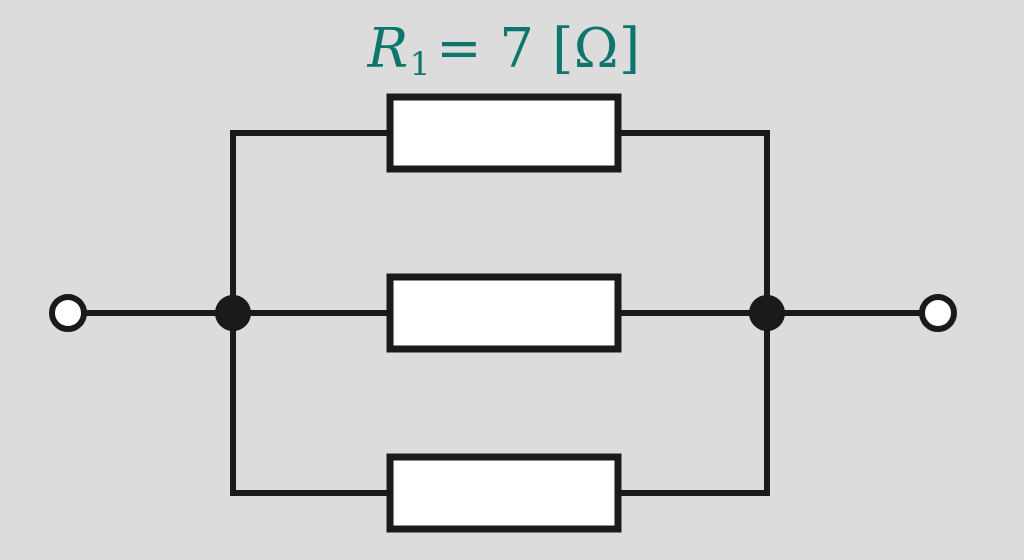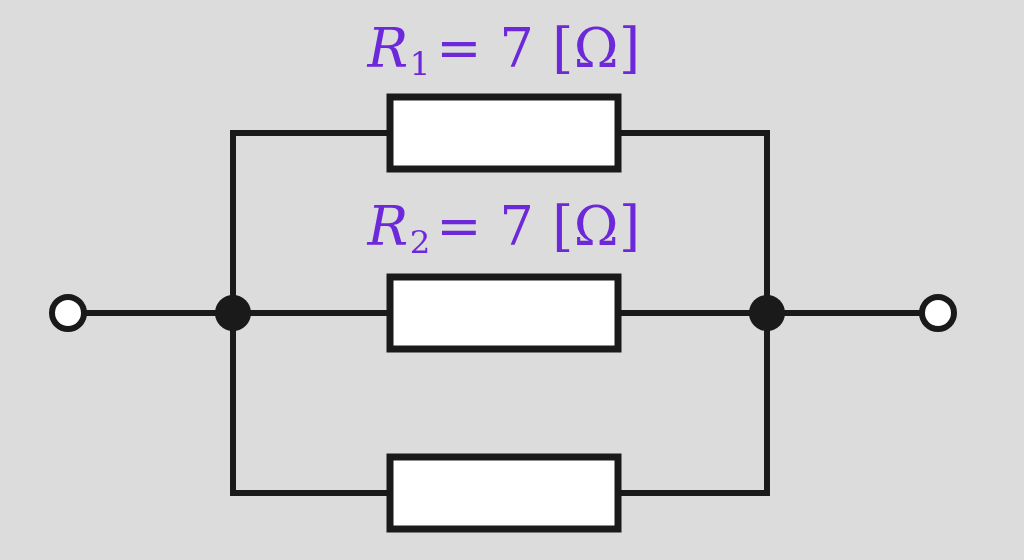--- a/index.html
+++ b/index.html
@@ -39,21 +39,21 @@
   .terminal {
     stroke-width: 6;
   }
   .rlabel {
     position: absolute;
     left: 304px;
     width: 400px;
     text-align: center;
     font-size: 54px;
     line-height: 1.1;
-    color: #6d28d9;
+    color: #0f766e;
     white-space: nowrap;
     letter-spacing: 0.5px;
   }
   .rlabel .sym {
     font-style: italic;
     padding-right: 0.02em;
   }
   .rlabel sub {
     font-size: 0.6em;
     line-height: 0;
@@ -89,18 +89,15 @@
     <circle cx="767" cy="313" r="18" fill="#1a1a1a"></circle>
 
     <circle class="terminal" cx="68" cy="313" r="16" fill="#ffffff" stroke="#1a1a1a"></circle>
     <circle class="terminal" cx="938" cy="313" r="16" fill="#ffffff" stroke="#1a1a1a"></circle>
   </svg>
 
   <div class="rlabel rlabel-1">
     <span class="sym">R</span><sub>1</sub><span class="formula">= 7 [Ω]</span>
   </div>
 
-  <div class="rlabel rlabel-2">
-    <span class="sym">R</span><sub>2</sub><span class="formula">= 7 [Ω]</span>
-  </div>
 
 
 </div>
 
 </body></html>

